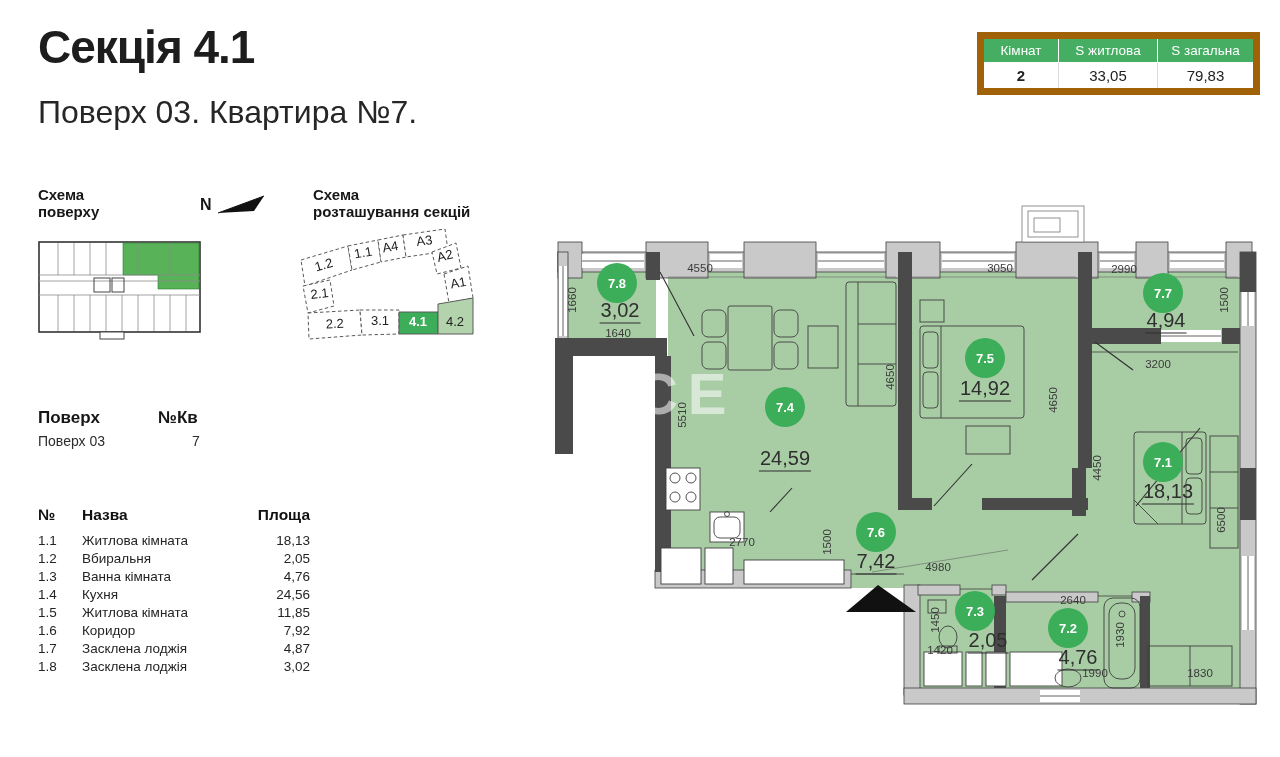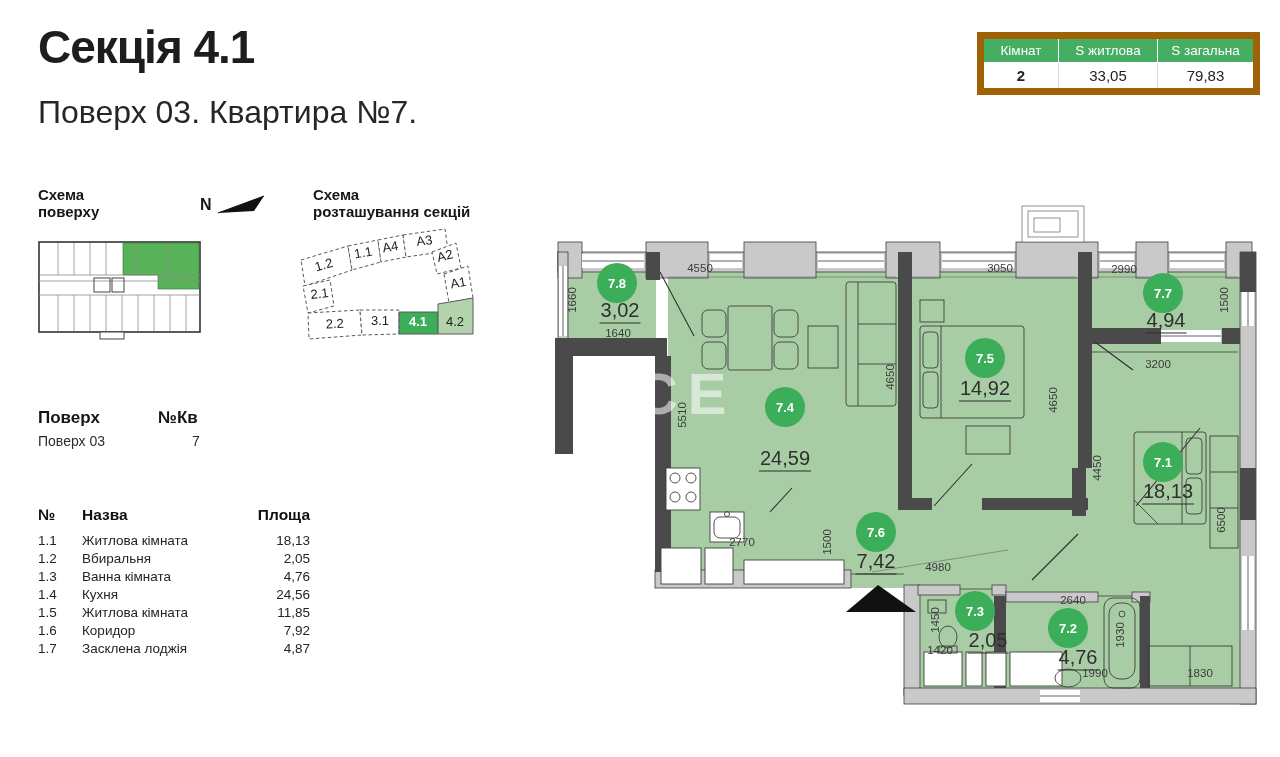--- a/index.html
+++ b/index.html
@@ -204,20 +204,25 @@
         </tr>
         <tr>
           <td class="num">1.6</td>
           <td>Коридор</td>
           <td class="r">7,92</td>
         </tr>
         <tr>
           <td class="num">1.7</td>
           <td>Засклена лоджія</td>
           <td class="r">4,87</td>
+        </tr>
+        <tr>
+          <td class="num">1.8</td>
+          <td>Засклена лоджія</td>
+          <td class="r">3,02</td>
         </tr>
       </tbody>
   </table>
 
   <svg class="plan-svg" width="710" height="515" viewBox="555 195 710 515">
 
     <g>
       <rect class="room" x="566" y="256" width="90" height="90"></rect>
       <polygon class="room" points="668,256 1240,256 1240,692 918,692 918,588 668,588"></polygon>
     </g>

